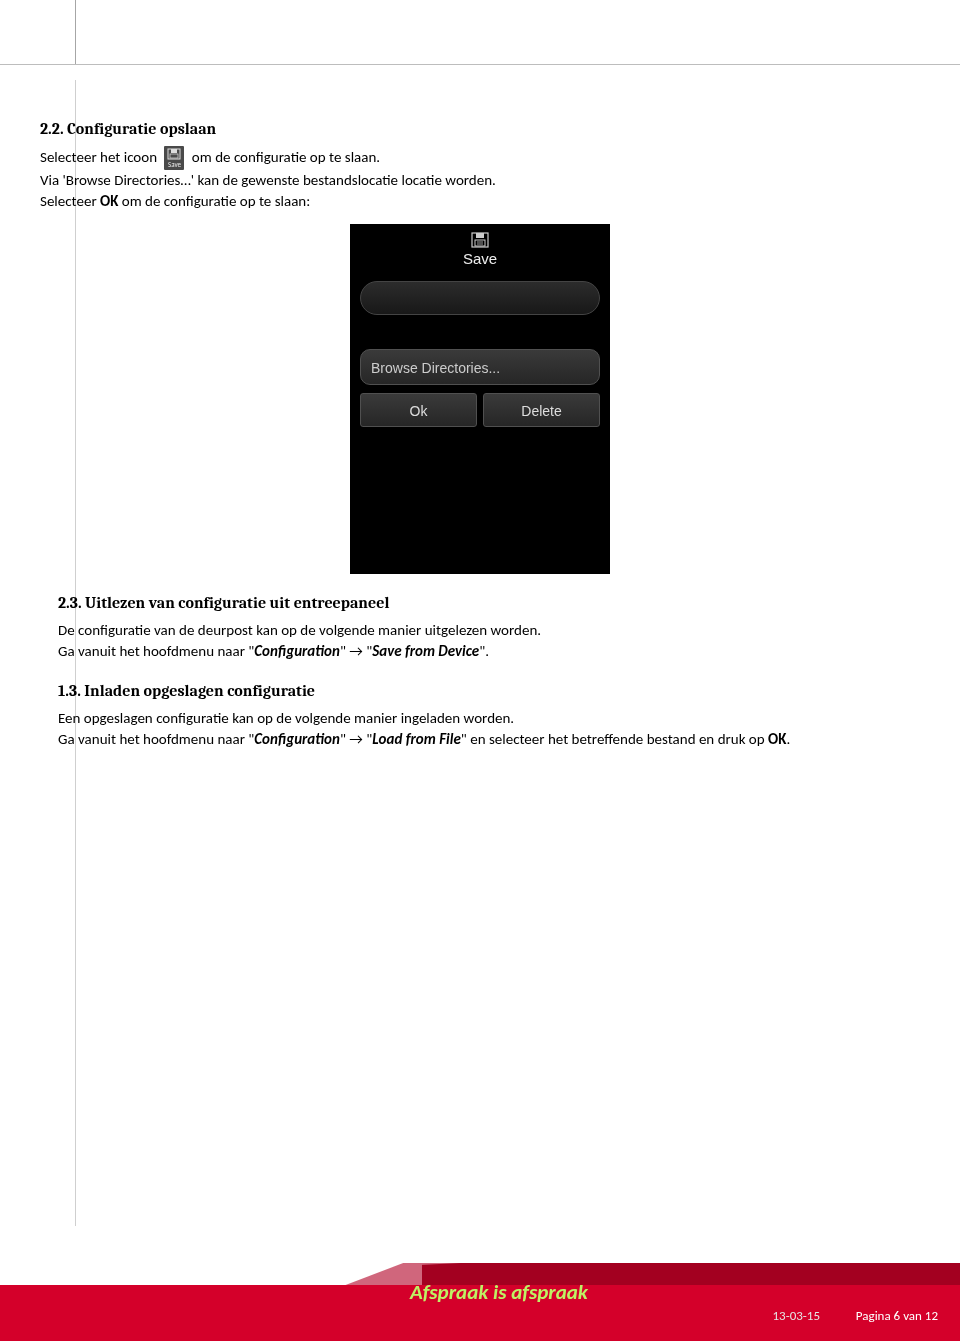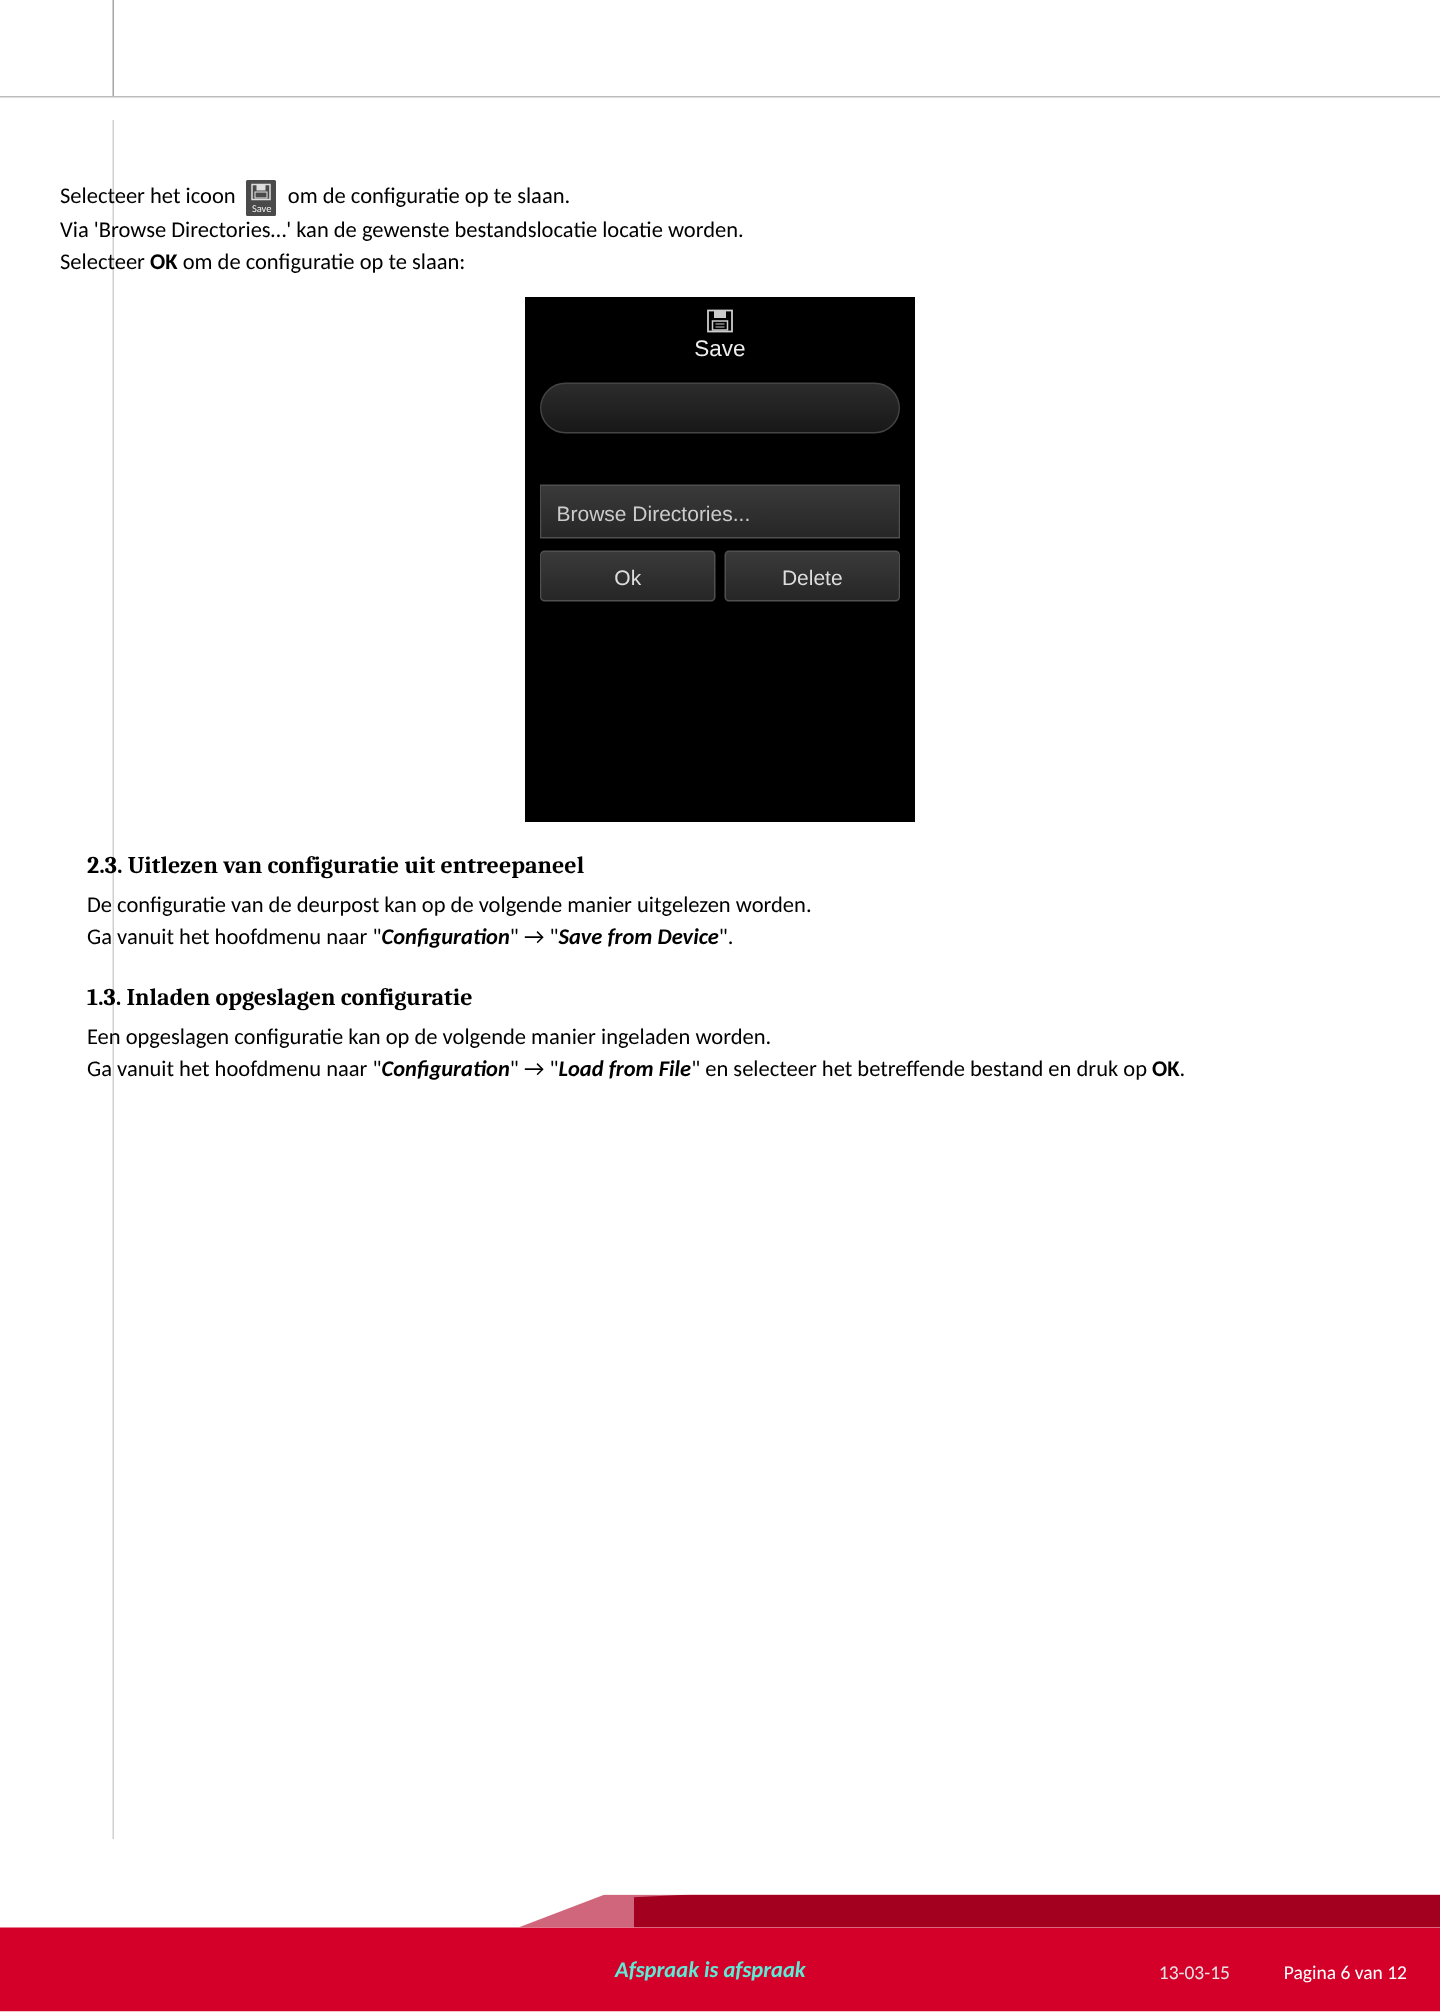--- a/index.html
+++ b/index.html
@@ -44,21 +44,21 @@
   .phone-title { text-align: center; font-size: 15px; color: #eee; }
   .phone-title-icon { display: block; margin: 0 auto 2px auto; }
   .phone-field {
     margin: 14px 10px 0 10px; height: 34px;
     background: linear-gradient(#2c2c2c,#181818);
     border: 1px solid #444; border-radius: 20px;
   }
   .phone-browse {
     margin: 34px 10px 0 10px; height: 36px; line-height: 36px;
     background: linear-gradient(#3a3a3a,#262626);
-    border: 1px solid #505050; border-radius: 0;
+    border: 1px solid #505050; border-radius: 10px;
     padding-left: 10px; font-size: 14px; color: #ccc;
   }
   .phone-row {
     display: flex; margin: 8px 10px 0 10px; gap: 6px;
   }
   .phone-btn {
     flex: 1; height: 34px; line-height: 34px; text-align: center;
     background: linear-gradient(#3a3a3a,#262626);
     border: 1px solid #505050; border-radius: 3px;
     font-size: 14px; color: #ddd;
@@ -90,42 +90,43 @@
     background: linear-gradient(90deg, rgba(0,0,0,0) 0%, rgba(0,0,0,0) 44%, #a30020 44%, #a30020 100%);
     clip-path: polygon(0 100%, 48% 0, 100% 0, 100% 100%);
   }
   .footer-darkstrip2 {
     position: absolute; left: 0; right: 0; bottom: 56px; height: 22px;
     background: #b00024;
     clip-path: polygon(36% 100%, 42% 0, 100% 0, 100% 100%);
     opacity: 0.6;
   }
   .footer-red .slogan {
-    position: absolute; left: 410px; bottom: 18px;
-    font-style: italic; color: #5eead4; font-size: 15px; font-weight: 600;
+    position: absolute; left: 410px; bottom: 36px;
+    font-style: italic; color: #bef264; font-size: 21px; font-weight: 600;
   }
   .footer-red .date {
     position: absolute; right: 140px; bottom: 18px;
     color: #e5e5e5; font-size: 13px;
   }
   .footer-red .page {
     position: absolute; right: 22px; bottom: 18px;
     color: #fff; font-size: 13px; text-align: right;
   }
 </style>
 </head>
 <body>
 
 <div class="header-vline"></div>
 <div class="header-hr"></div>
 <div class="content-vline"></div>
 
 <div class="content">
 
   <div class="section">
+    <h3>2.2. Configuratie opslaan</h3>
     <p class="body">
       <span>Selecteer het icoon </span>
       <span class="inline-icon">
         <svg width="14" height="12" viewBox="0 0 14 12">
           <rect x="1" y="1" width="12" height="10" fill="none" stroke="#ddd" stroke-width="1"></rect>
           <rect x="4" y="1" width="6" height="4" fill="#ddd"></rect>
           <rect x="3" y="6" width="8" height="4" fill="none" stroke="#ddd" stroke-width="0.7"></rect>
         </svg>
         <span class="lbl">Save</span>
       </span>

